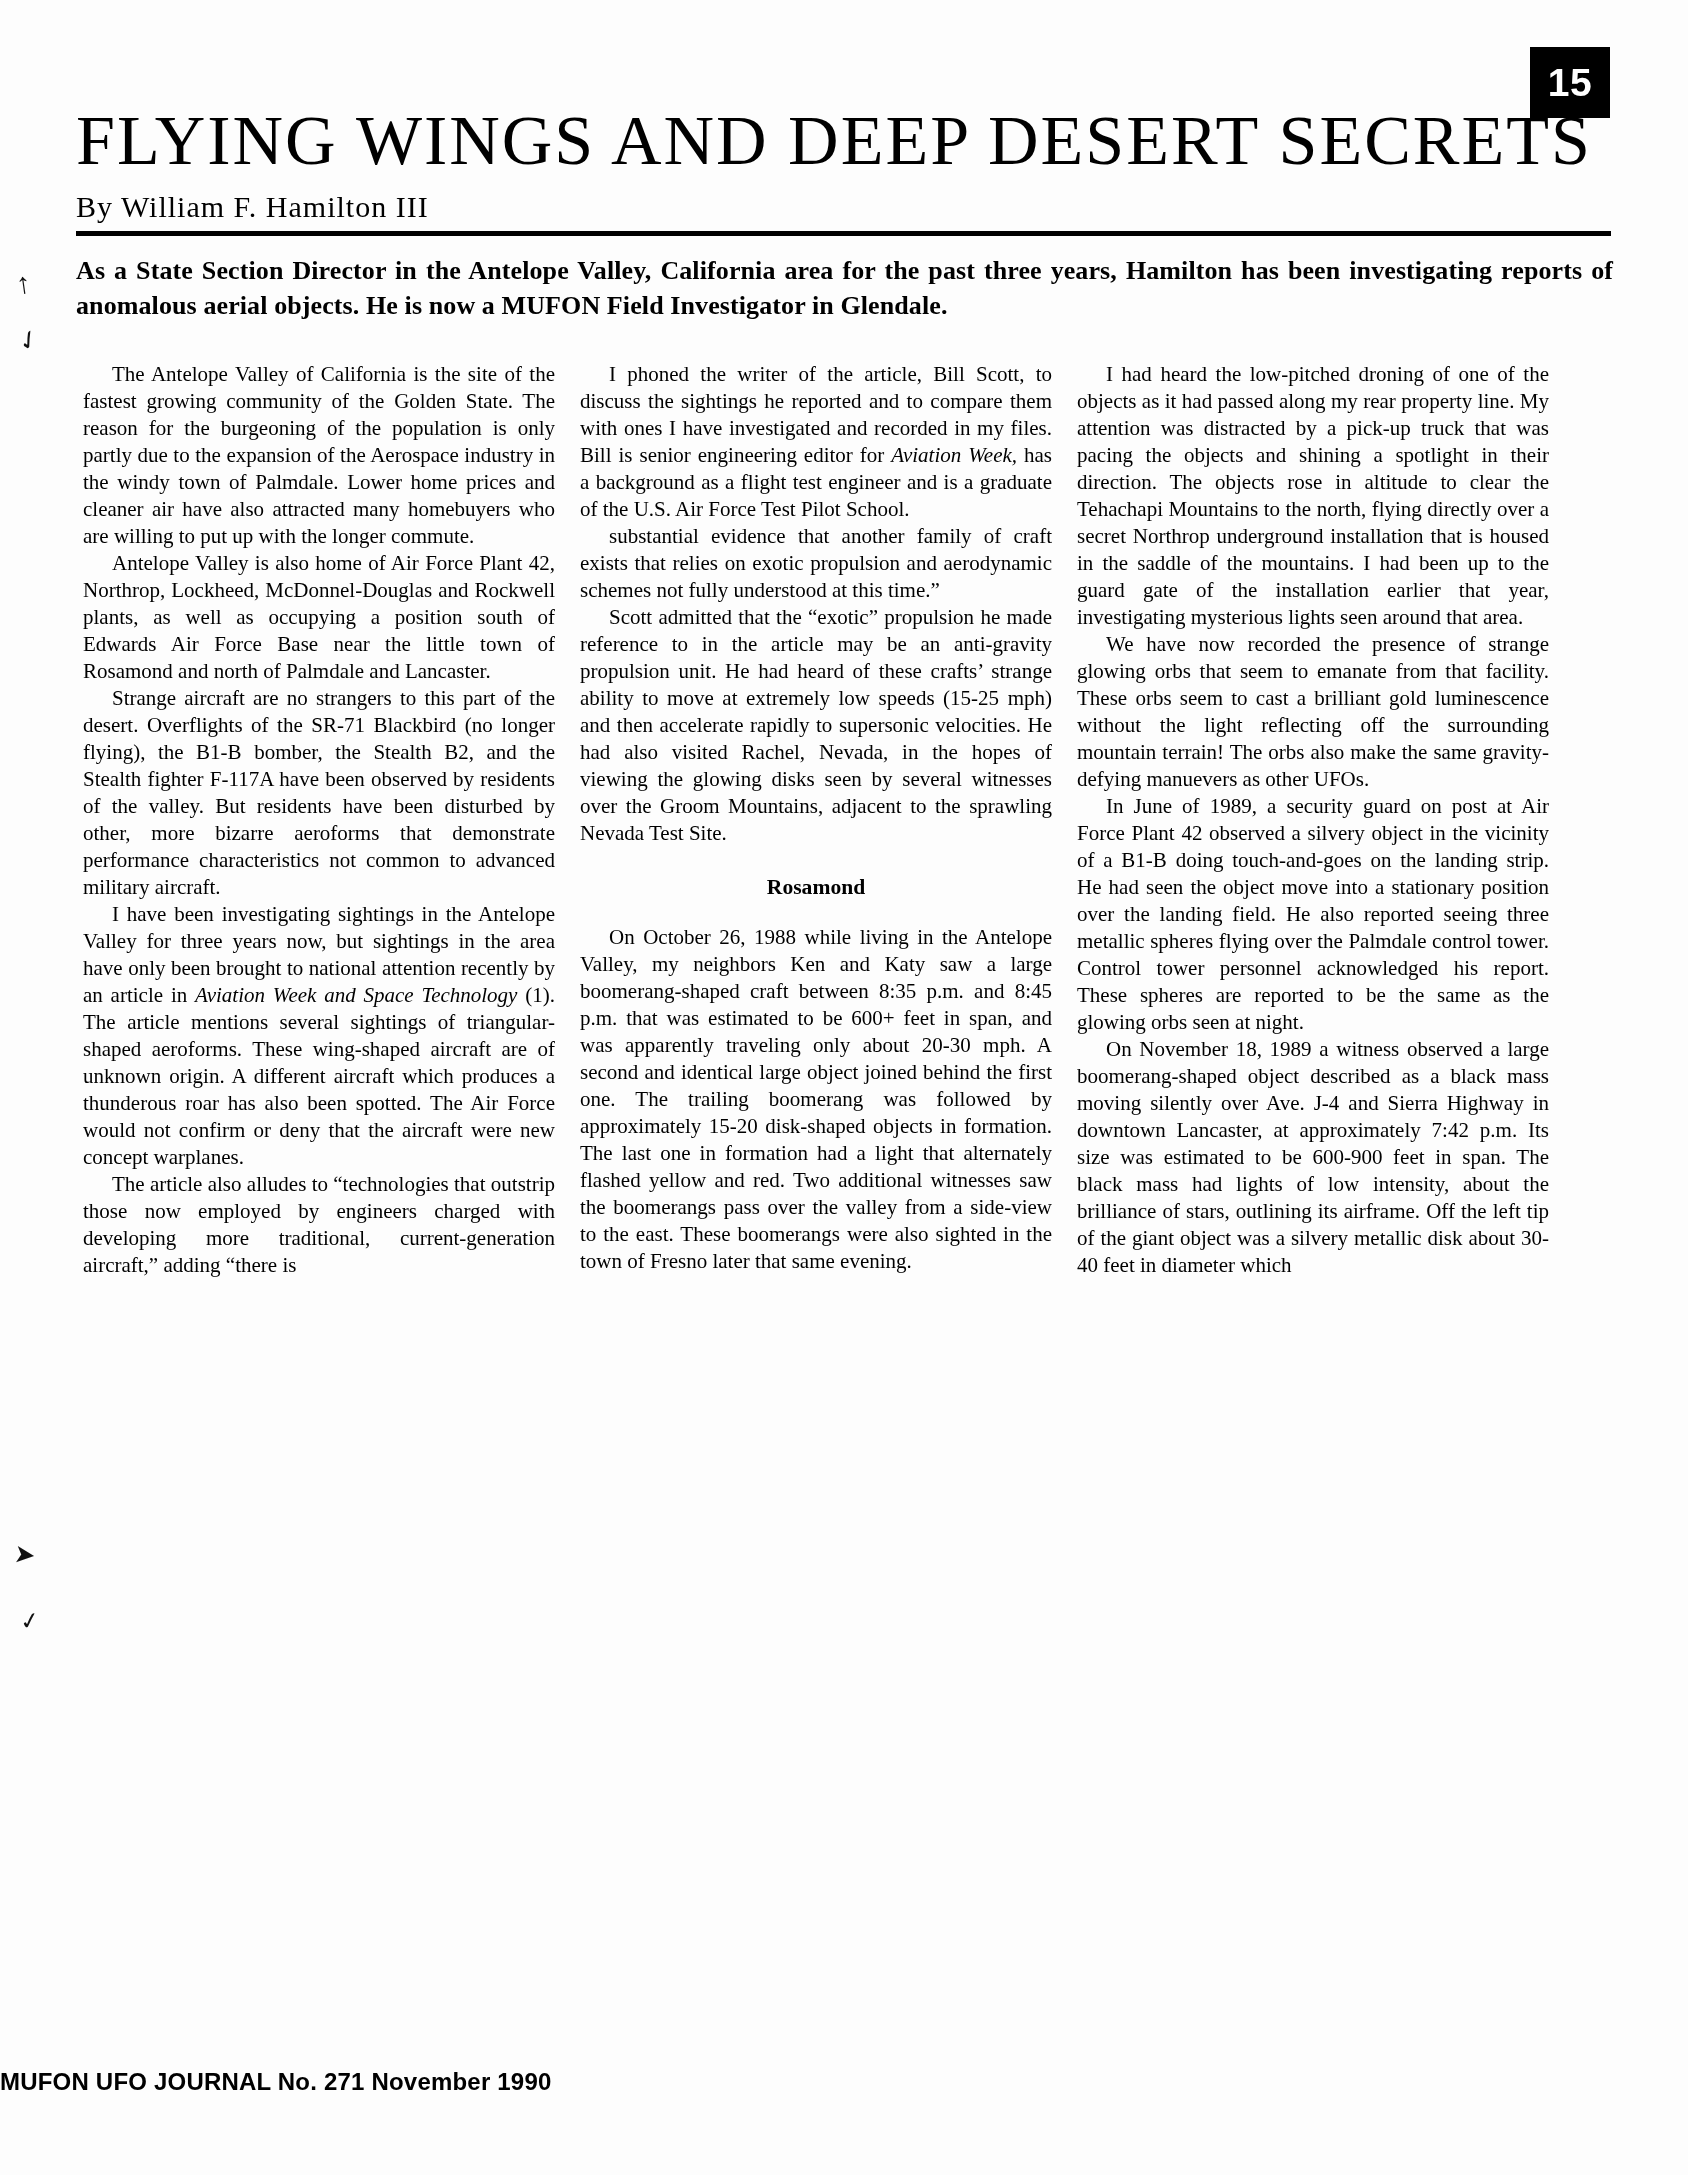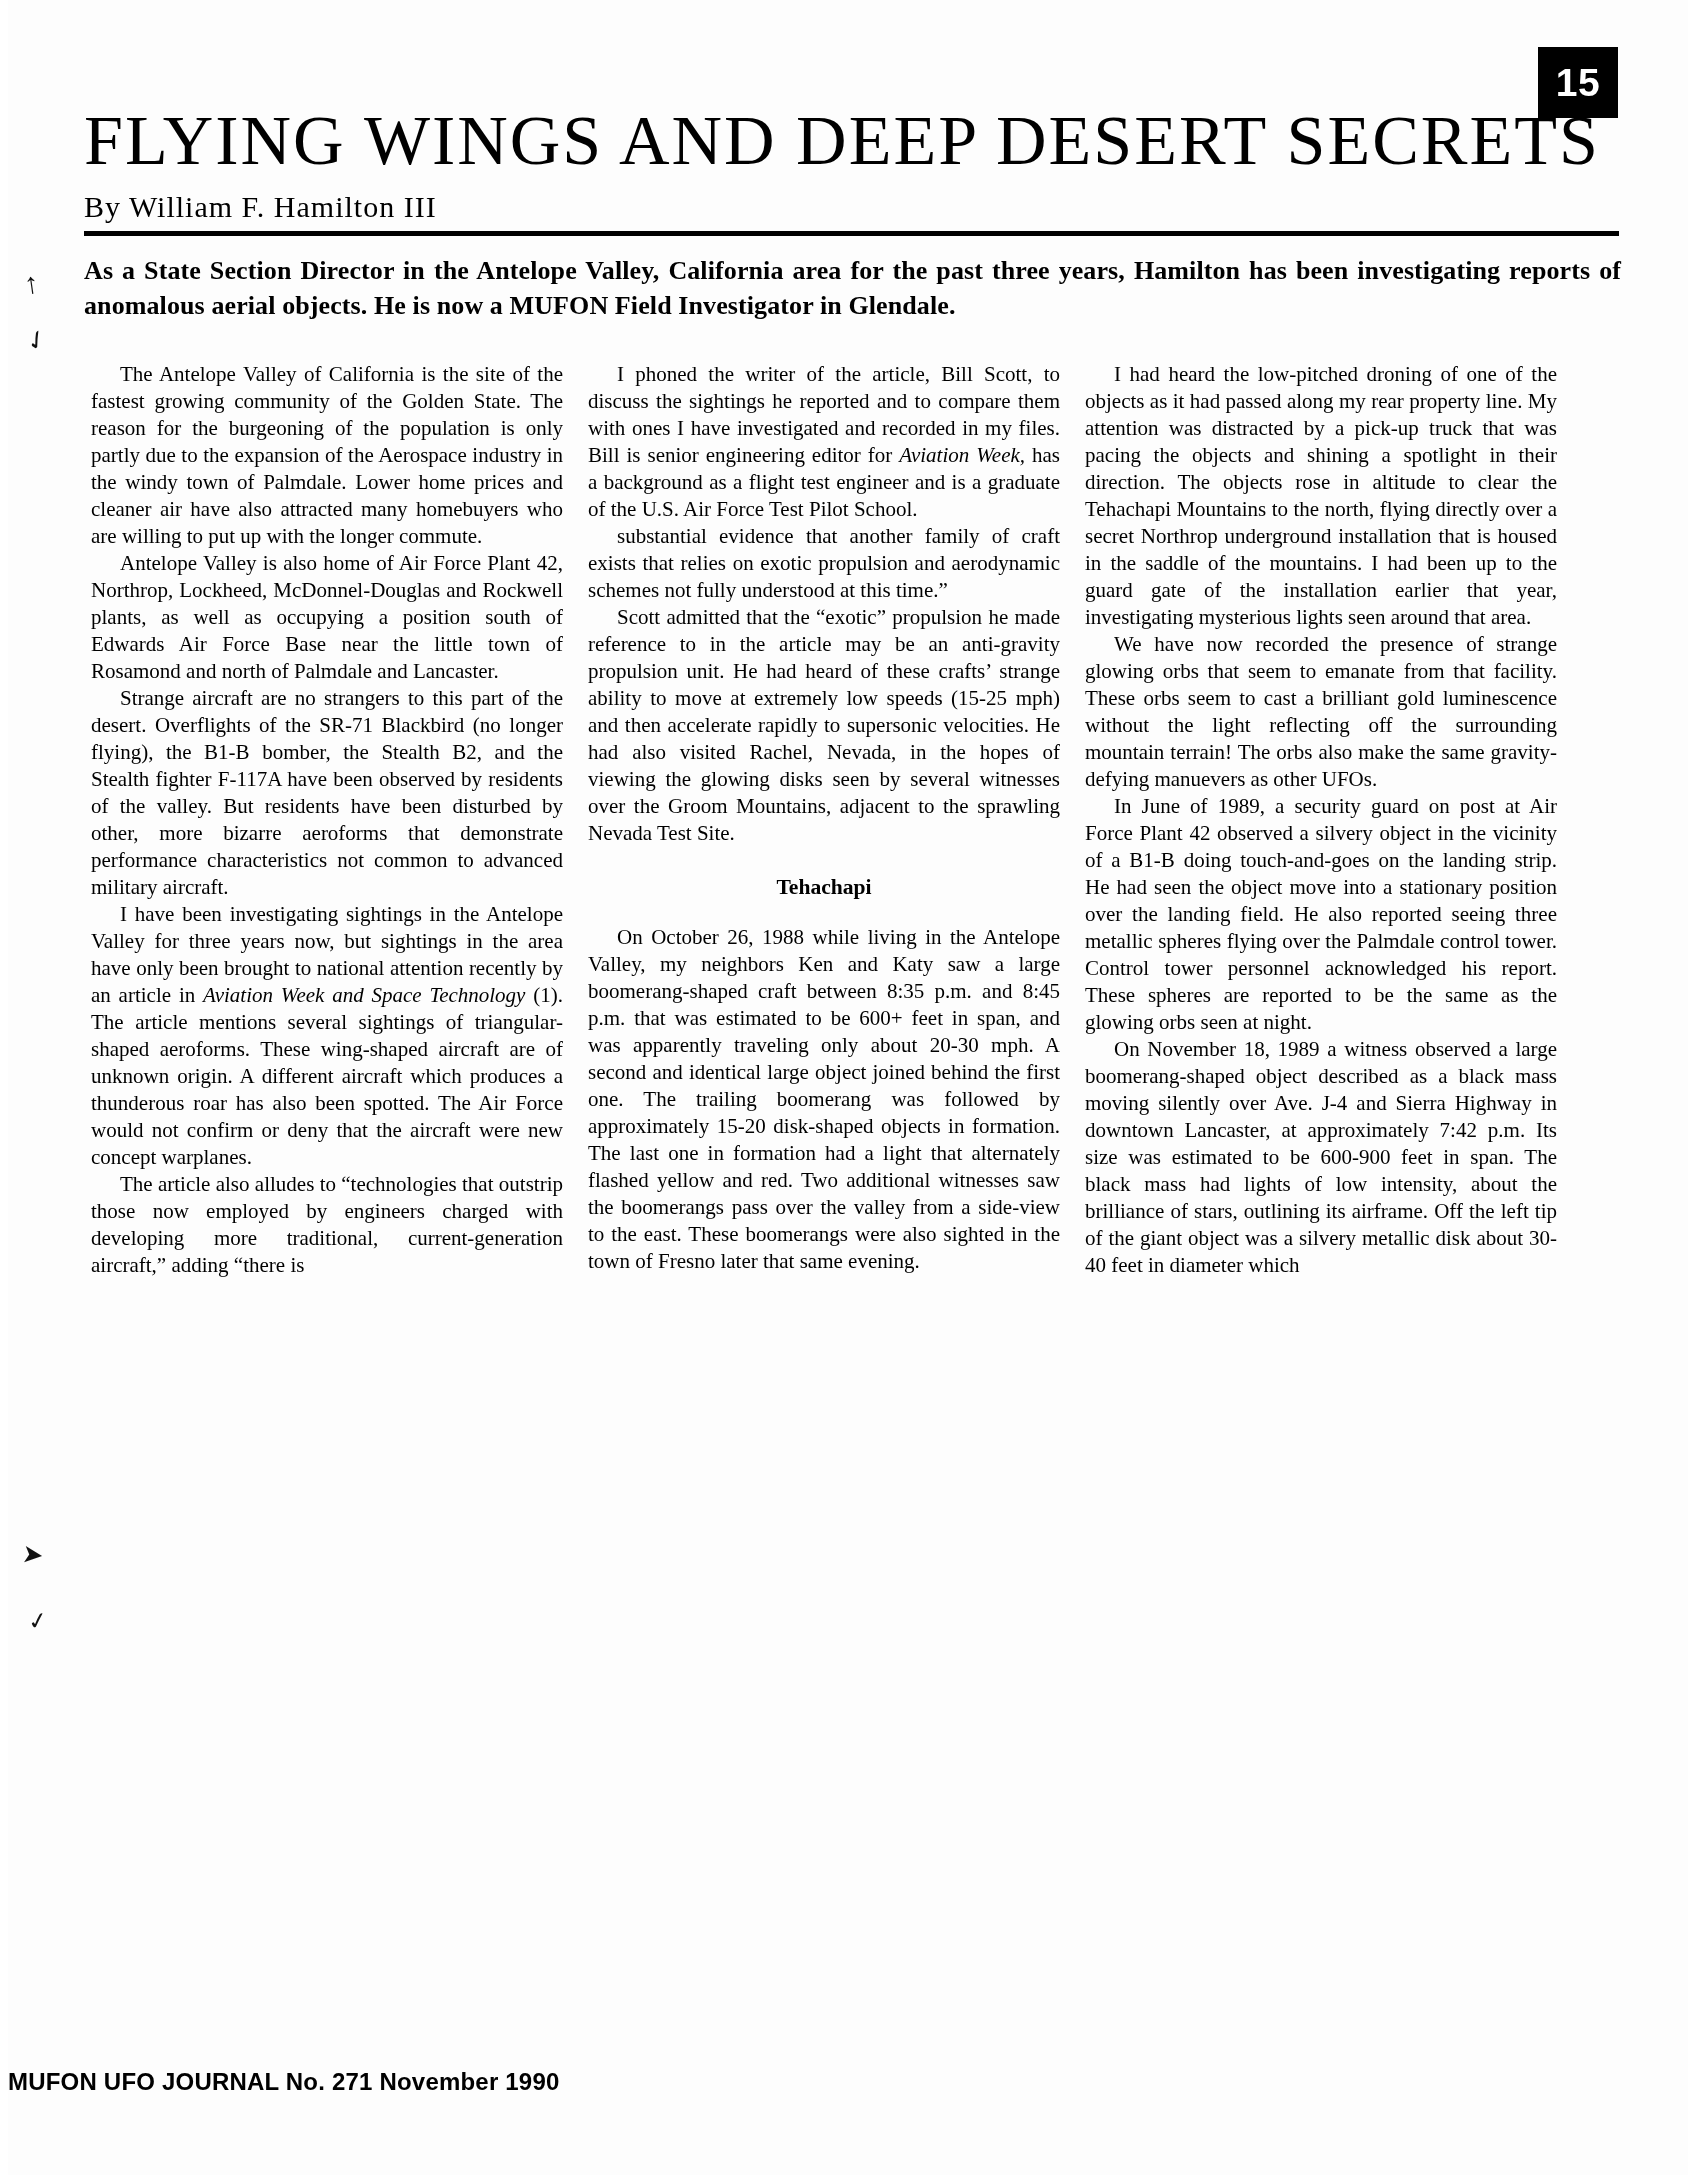--- a/index.html
+++ b/index.html
@@ -14,21 +14,20 @@
     position: relative;
     font-family: "Liberation Serif", "DejaVu Serif", serif;
     color: #000000;
     overflow: hidden;
   }
 
   .page {
     position: absolute;
     inset: 0;
     background: #fdfdfd;
-    margin-left: 8px;
   }
 
   
   .page-number-badge {
     position: absolute;
     top: 47px;
     left: 1530px;
     width: 80px;
     height: 71px;
     background: #000000;
@@ -164,21 +163,21 @@
         <p>The Antelope Valley of California is the site of the fastest growing community of the Golden State. The reason for the burgeoning of the population is only partly due to the expansion of the Aerospace industry in the windy town of Palmdale. Lower home prices and cleaner air have also attracted many homebuyers who are willing to put up with the longer commute.</p>
         <p>Antelope Valley is also home of Air Force Plant 42, Northrop, Lockheed, McDonnel-Douglas and Rockwell plants, as well as occupying a position south of Edwards Air Force Base near the little town of Rosamond and north of Palmdale and Lancaster.</p>
         <p>Strange aircraft are no strangers to this part of the desert. Overflights of the SR-71 Blackbird (no longer flying), the B1-B bomber, the Stealth B2, and the Stealth fighter F-117A have been observed by residents of the valley. But residents have been disturbed by other, more bizarre aeroforms that demonstrate performance characteristics not common to advanced military aircraft.</p>
         <p>I have been investigating sightings in the Antelope Valley for three years now, but sightings in the area have only been brought to national attention recently by an article in <i>Aviation Week and Space Technology</i> (1). The article mentions several sightings of triangular-shaped aeroforms. These wing-shaped aircraft are of unknown origin. A different aircraft which produces a thunderous roar has also been spotted. The Air Force would not confirm or deny that the aircraft were new concept warplanes.</p>
         <p>The article also alludes to “technologies that outstrip those now employed by engineers charged with developing more traditional, current-generation aircraft,” adding “there is</p>
       </div>
     <div class="col">
         <p>I phoned the writer of the article, Bill Scott, to discuss the sightings he reported and to compare them with ones I have investigated and recorded in my files. Bill is senior engineering editor for <i>Aviation Week,</i> has a background as a flight test engineer and is a graduate of the U.S. Air Force Test Pilot School.</p>
         <p>substantial evidence that another family of craft exists that relies on exotic propulsion and aerodynamic schemes not fully understood at this time.”</p>
         <p>Scott admitted that the “exotic” propulsion he made reference to in the article may be an anti-gravity propulsion unit. He had heard of these crafts’ strange ability to move at extremely low speeds (15-25 mph) and then accelerate rapidly to supersonic velocities. He had also visited Rachel, Nevada, in the hopes of viewing the glowing disks seen by several witnesses over the Groom Mountains, adjacent to the sprawling Nevada Test Site.</p>
-        <p class="subhead">Tehachapi</p>
+        <p class="subhead">Rosamond</p>
         <p>On October 26, 1988 while living in the Antelope Valley, my neighbors Ken and Katy saw a large boomerang-shaped craft between 8:35 p.m. and 8:45 p.m. that was estimated to be 600+ feet in span, and was apparently traveling only about 20-30 mph. A second and identical large object joined behind the first one. The trailing boomerang was followed by approximately 15-20 disk-shaped objects in formation. The last one in formation had a light that alternately flashed yellow and red. Two additional witnesses saw the boomerangs pass over the valley from a side-view to the east. These boomerangs were also sighted in the town of Fresno later that same evening.</p>
       </div>
     <div class="col">
         <p>I had heard the low-pitched droning of one of the objects as it had passed along my rear property line. My attention was distracted by a pick-up truck that was pacing the objects and shining a spotlight in their direction. The objects rose in altitude to clear the Tehachapi Mountains to the north, flying directly over a secret Northrop underground installation that is housed in the saddle of the mountains. I had been up to the guard gate of the installation earlier that year, investigating mysterious lights seen around that area.</p>
         <p>We have now recorded the presence of strange glowing orbs that seem to emanate from that facility. These orbs seem to cast a brilliant gold luminescence without the light reflecting off the surrounding mountain terrain! The orbs also make the same gravity-defying manuevers as other UFOs.</p>
         <p>In June of 1989, a security guard on post at Air Force Plant 42 observed a silvery object in the vicinity of a B1-B doing touch-and-goes on the landing strip. He had seen the object move into a stationary position over the landing field. He also reported seeing three metallic spheres flying over the Palmdale control tower. Control tower personnel acknowledged his report. These spheres are reported to be the same as the glowing orbs seen at night.</p>
         <p>On November 18, 1989 a witness observed a large boomerang-shaped object described as a black mass moving silently over Ave. J-4 and Sierra Highway in downtown Lancaster, at approximately 7:42 p.m. Its size was estimated to be 600-900 feet in span. The black mass had lights of low intensity, about the brilliance of stars, outlining its airframe. Off the left tip of the giant object was a silvery metallic disk about 30-40 feet in diameter which</p>
       </div>
   </div>
 

